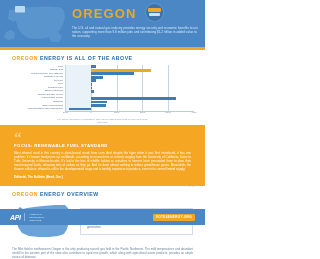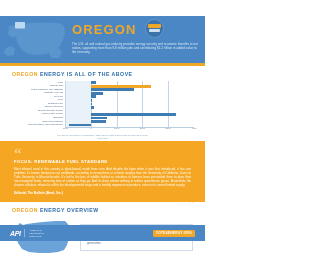--- a/index.html
+++ b/index.html
@@ -2,21 +2,21 @@
 <html><head>
 <meta charset="utf-8">
 <style>
   html,body{margin:0;padding:0;}
   body{
     width:205px;height:259px;overflow:hidden;
     background:#ffffff;
     font-family:"Liberation Sans","DejaVu Sans",sans-serif;
     -webkit-font-smoothing:antialiased;
   }
-  .page{position:relative;width:205px;height:225px;background:#fff;box-sizing:border-box;margin-top:16px;}
+  .page{position:relative;width:205px;height:225px;background:#fff;box-sizing:border-box;}
 
   
   .header{
     position:relative;height:47px;background:#4a87c4;overflow:hidden;
   }
   .us-map{
     position:absolute;left:2px;top:2px;width:66px;height:44px;
   }
   .hdr-right{position:absolute;left:72px;top:4px;right:4px;}
   .state-title{

